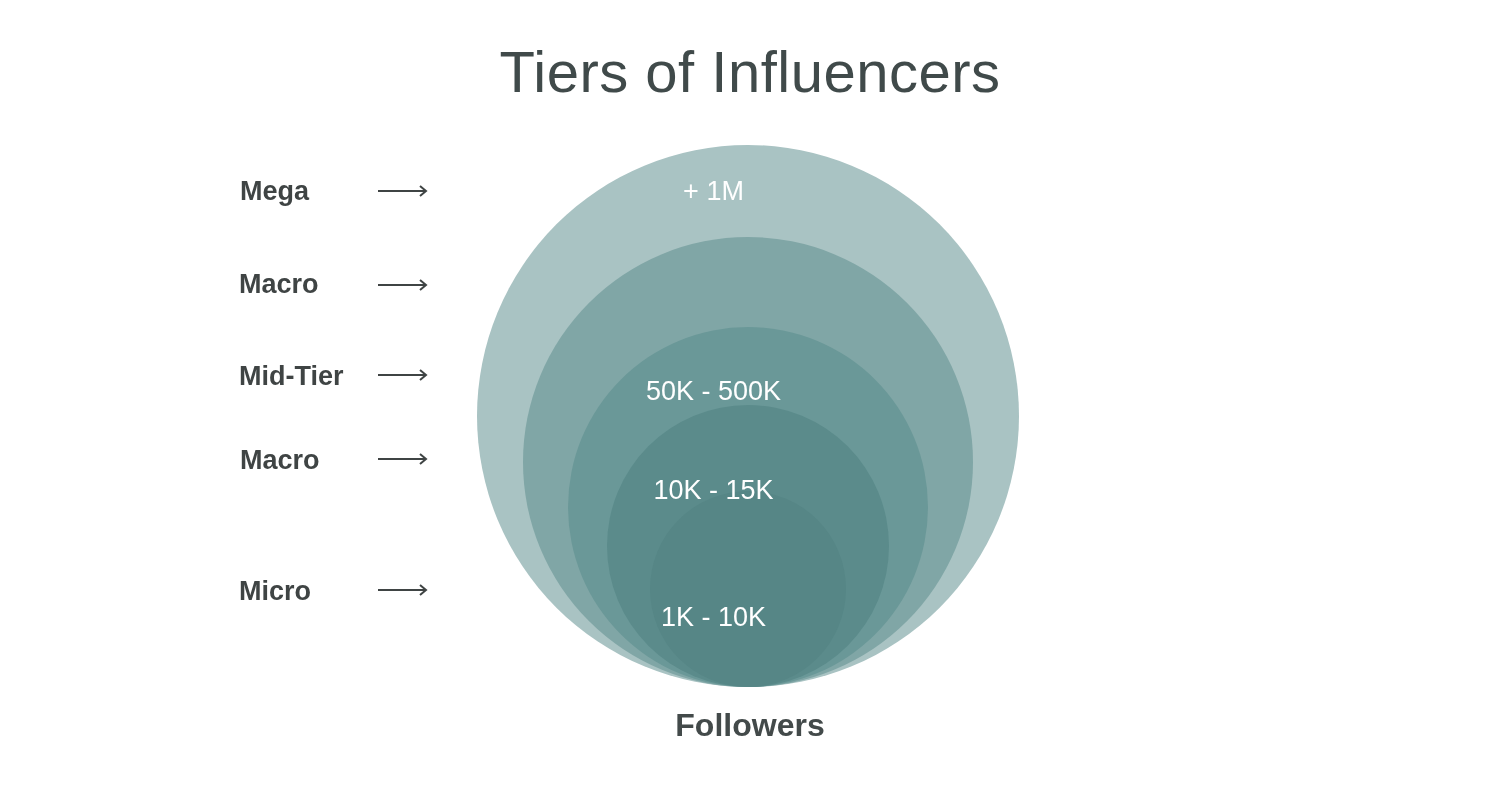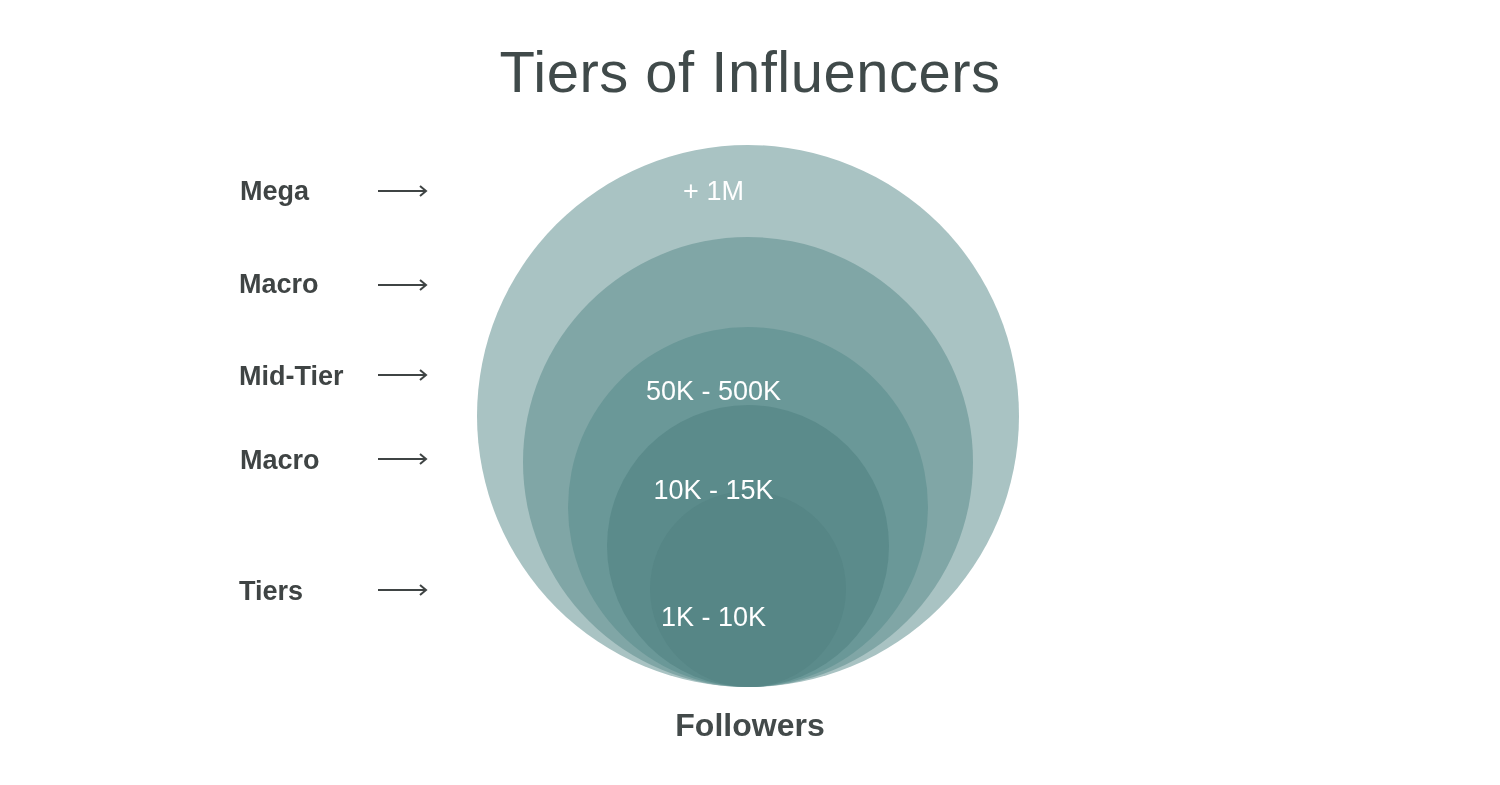--- a/index.html
+++ b/index.html
@@ -75,21 +75,21 @@
 </div>
 
 <div class="tier-label" style="left:240px;top:443px;">Macro</div>
 <div class="arrow" style="left:378px;top:452px;">
   <svg width="50" height="14" viewBox="0 0 50 14">
       <line x1="0" y1="7" x2="48" y2="7" stroke="#3f4444" stroke-width="2"></line>
       <polyline points="42,2 48,7 42,12" fill="none" stroke="#3f4444" stroke-width="2"></polyline>
     </svg>
 </div>
 
-<div class="tier-label" style="left:239px;top:574px;">Tiers</div>
+<div class="tier-label" style="left:239px;top:574px;">Micro</div>
 <div class="arrow" style="left:378px;top:583px;">
   <svg width="50" height="14" viewBox="0 0 50 14">
       <line x1="0" y1="7" x2="48" y2="7" stroke="#3f4444" stroke-width="2"></line>
       <polyline points="42,2 48,7 42,12" fill="none" stroke="#3f4444" stroke-width="2"></polyline>
     </svg>
 </div>
 
 <div class="footer-label">Followers</div>
 
 </body></html>

